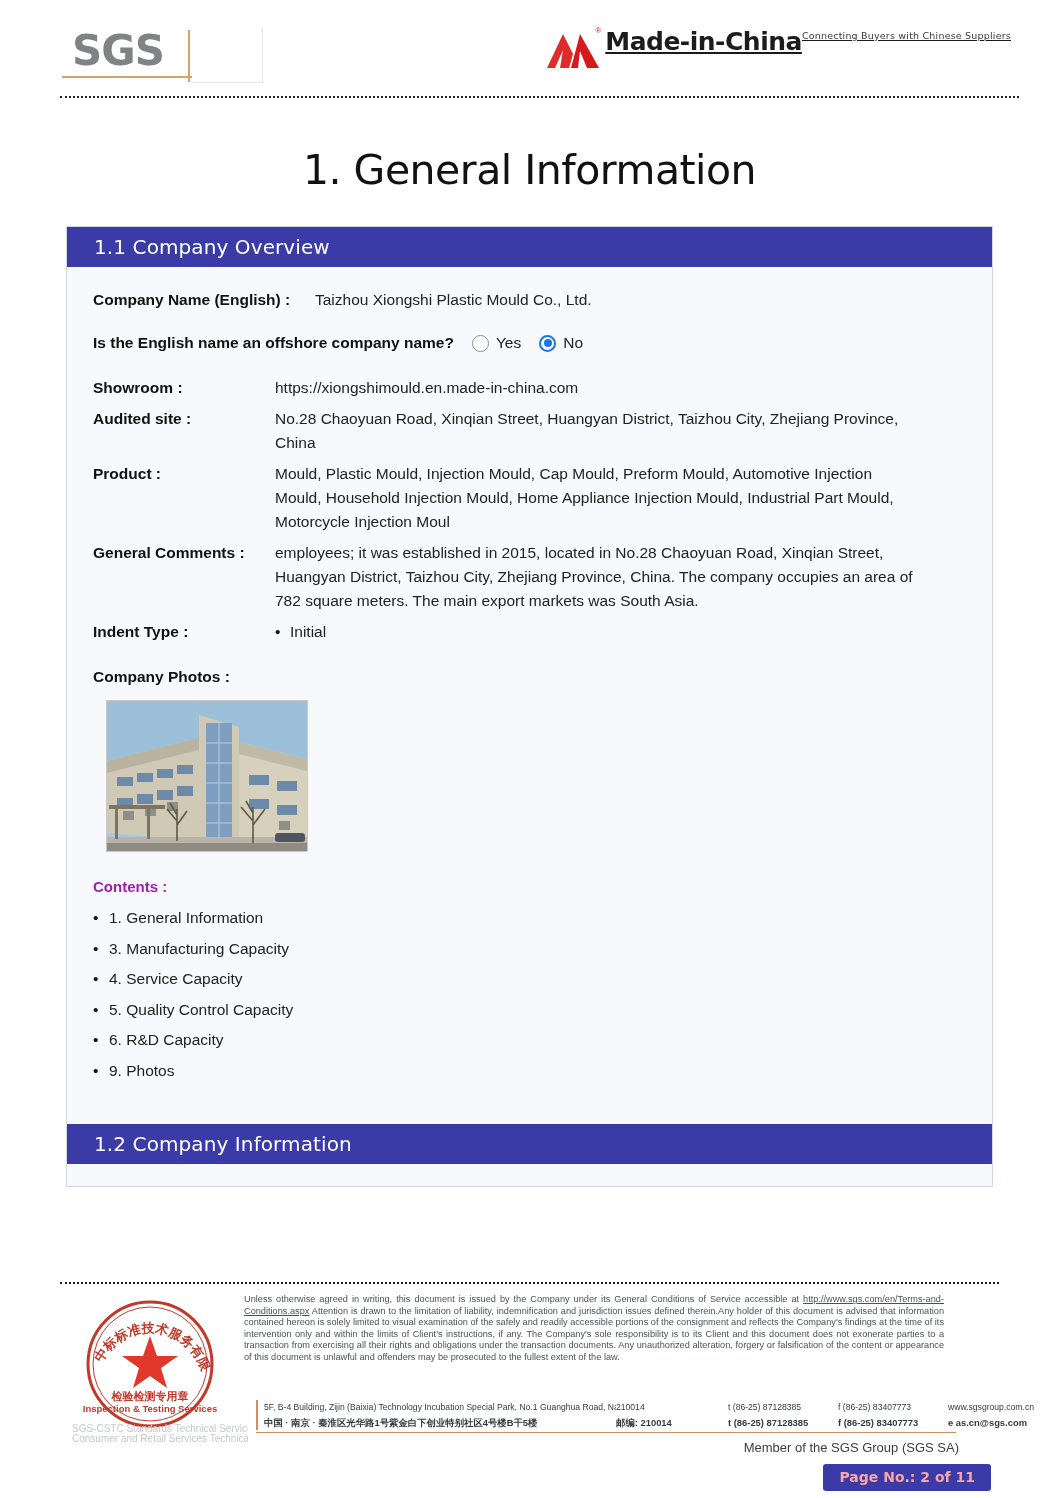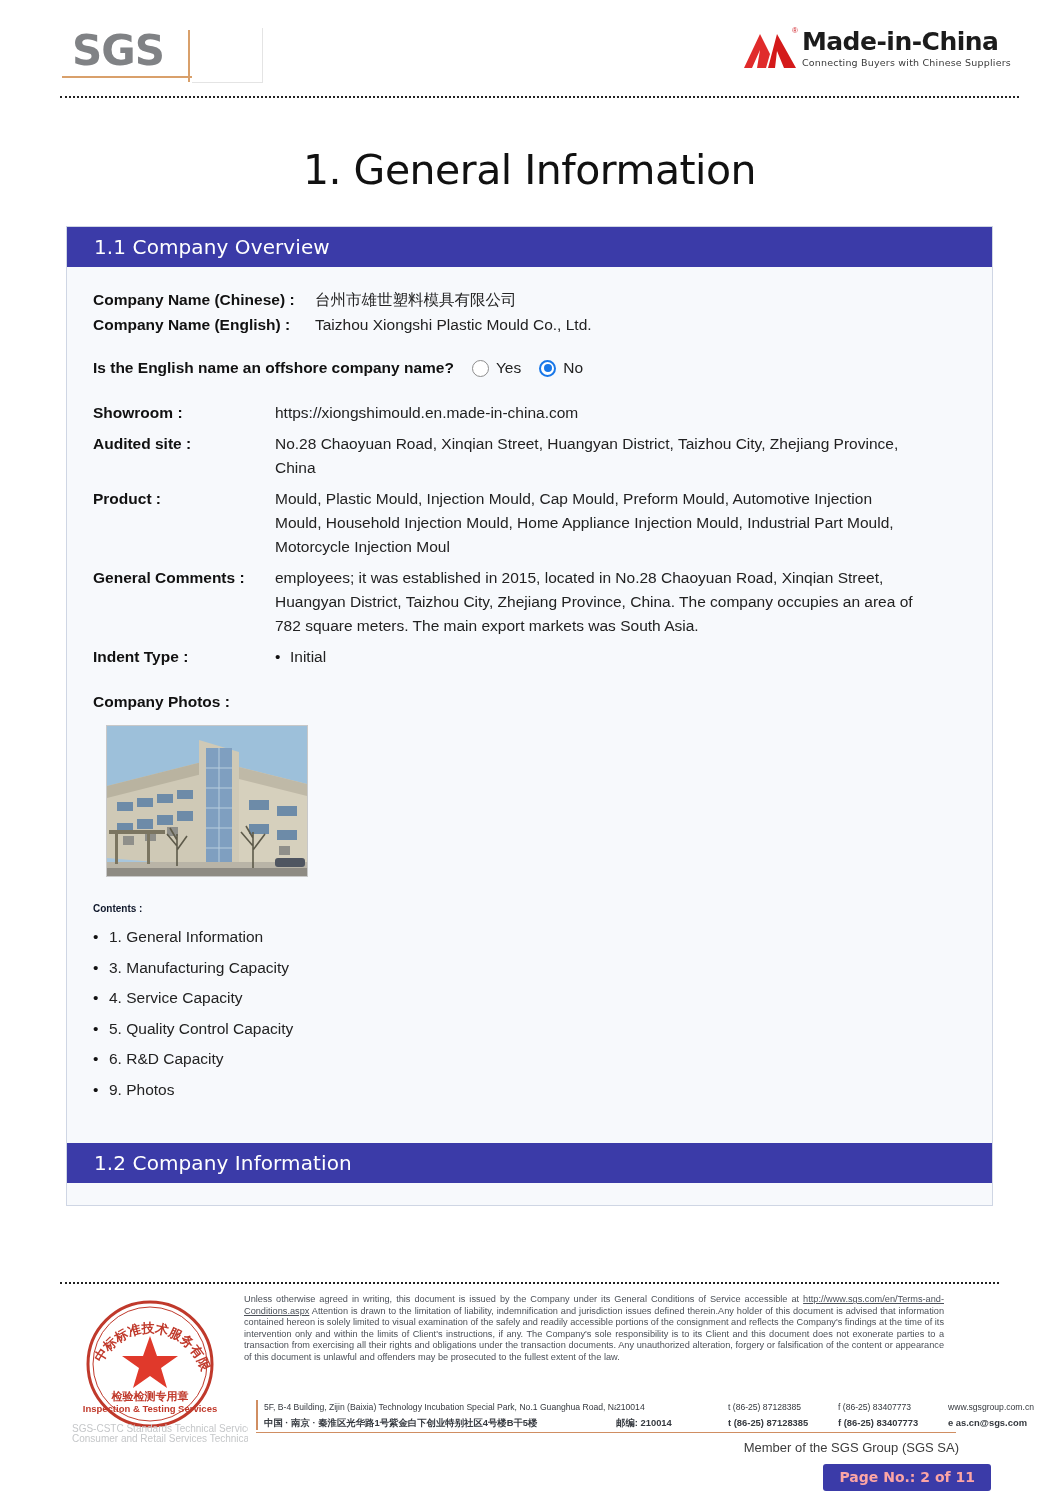--- a/index.html
+++ b/index.html
@@ -84,21 +84,21 @@
     position: relative;
     margin-right: 6px;
   }
   .mic-reg {
     position: absolute;
     right: -2px;
     top: -2px;
     font-size: 8px;
     color: #cf1f26;
   }
-  .mic-texts { display: flex; flex-direction: column; }
+  .mic-texts { display: flex; flex-direction: row; text-decoration: underline; }
   .mic-title {
     font-family: "DejaVu Sans", sans-serif;
     font-weight: bold;
     font-size: 25px;
     line-height: 27px;
     color: #1c1c1c;
     letter-spacing: -0.5px;
   }
   .mic-sub {
     font-family: "DejaVu Sans", sans-serif;
@@ -247,22 +247,22 @@
     box-sizing: border-box;
     position: relative;
     overflow: hidden;
     background: #b7cfe0;
   }
   .photo-wrap svg { display: block; }
 
   
   .contents-label {
     font-weight: bold;
-    font-size: 10px;
-    color: #0f172a;
+    font-size: 15px;
+    color: #a21caf;
     margin: 26px 0 8px 0;
   }
   .contents-list {
     list-style: none;
     margin: 0;
     padding: 0;
   }
   .contents-list li {
     font-size: 15.5px;
     color: #222;
@@ -399,24 +399,20 @@
 
   <div class="page-title">1. General Information</div>
 
   <div class="content-frame">
 
     <div class="section-bar">1.1 Company Overview</div>
 
     <div class="section-body">
 
       <div class="name-rows">
-        <div class="name-row">
-          <span class="lbl">Company Name (Chinese) :</span>
-          <span class="val">台州市雄世塑料模具有限公司</span>
-        </div>
         <div class="name-row">
           <span class="lbl">Company Name (English) :</span>
           <span class="val">Taizhou Xiongshi Plastic Mould Co., Ltd.</span>
         </div>
       </div>
 
       <div class="offshore-row">
         <span>Is the English name an offshore company name?</span>
         <span class="radio"></span>
         <span class="radio-label">Yes</span>

